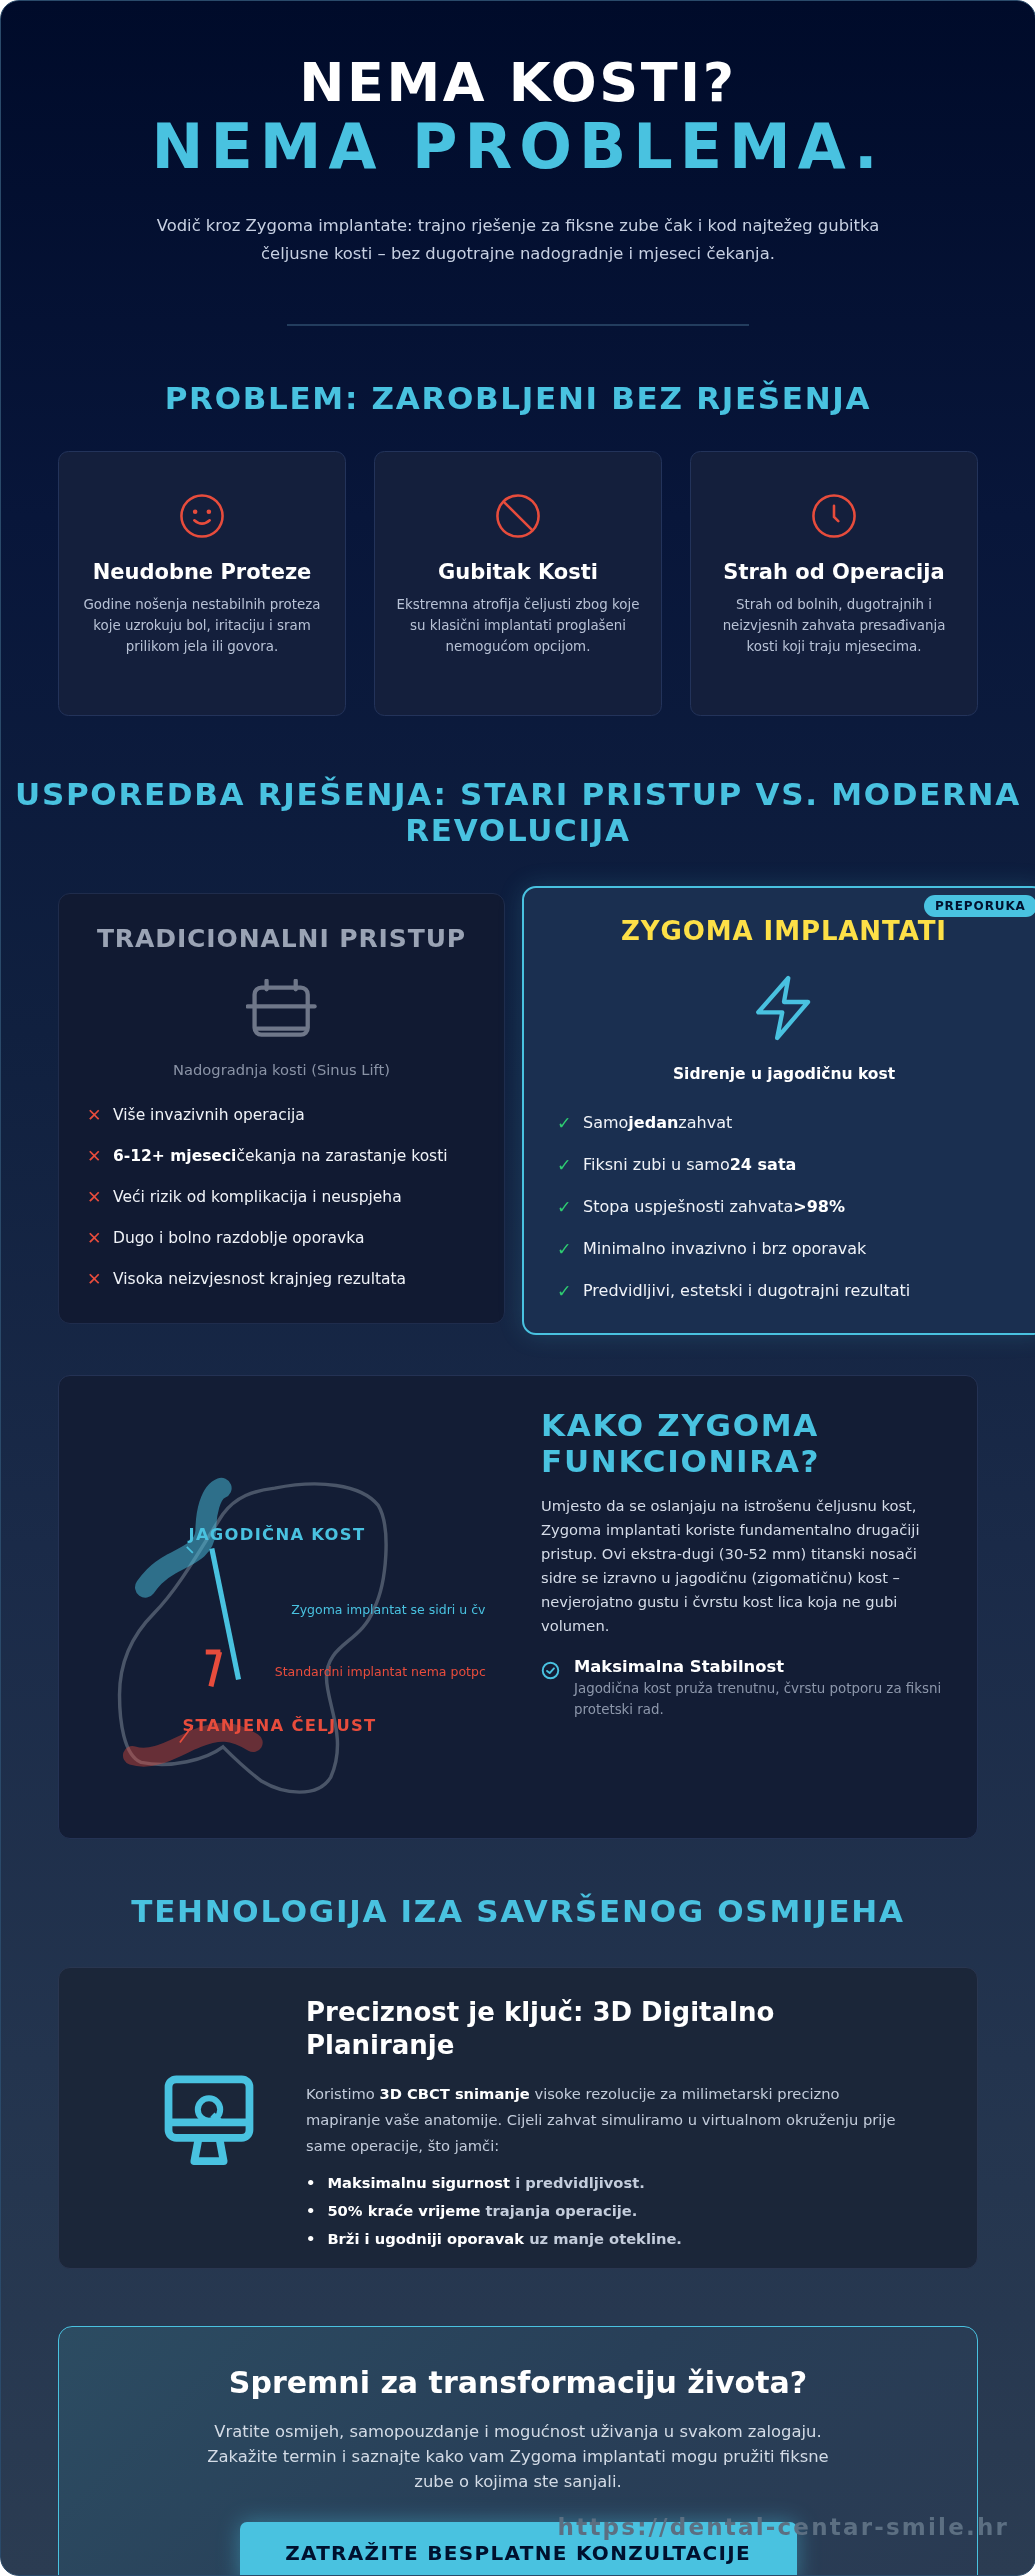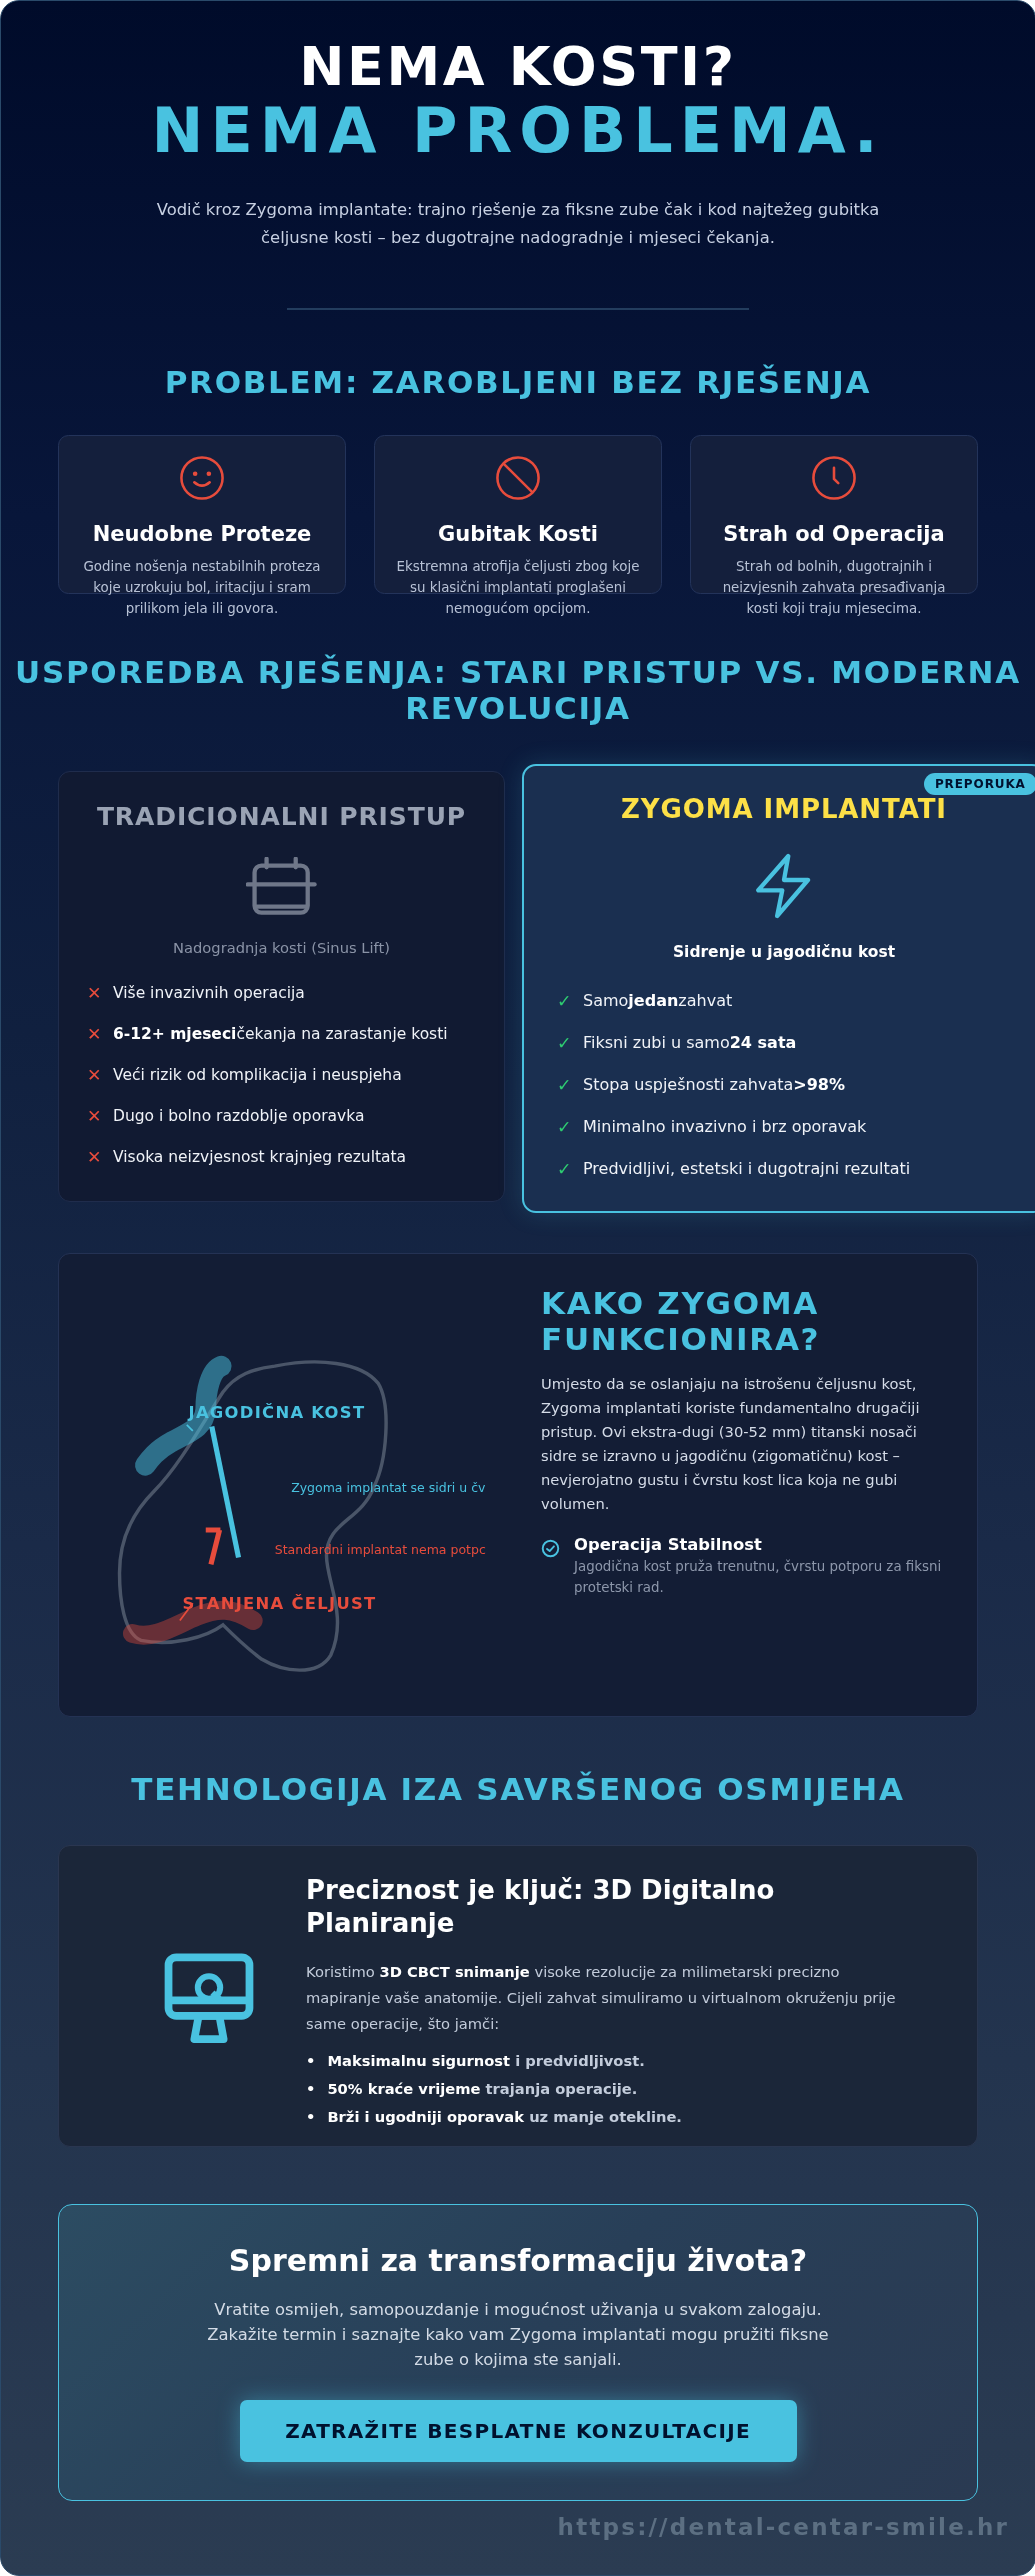--- a/index.html
+++ b/index.html
@@ -8,21 +8,21 @@
   .page {
     position: relative;
     width: 1036px;
     height: 2576px;
     border-radius: 19px;
     overflow: hidden;
     border: 1.7px solid #2a4a6a;
     background: linear-gradient(180deg, #000b2a 0%, #08163a 20%, #10203f 40%, #1a2a48 60%, #23344e 80%, #2b3c52 100%);
   }
   
-  .hero { text-align: center; padding-top: 36px; }
+  .hero { text-align: center; padding-top: 52px; }
   .hero h1 {
     font-family: "DejaVu Sans", sans-serif;
     font-weight: bold;
     font-size: 54px;
     letter-spacing: 2.6px;
     line-height: 59px;
     color: #ffffff;
   }
   .hero .accent {
     font-family: "DejaVu Sans", sans-serif;
@@ -57,26 +57,26 @@
 
   
   .problems-title { margin-top: 55px; }
   .problems {
     display: flex;
     gap: 28px;
     margin: 35px 57px 0;
   }
   .problem-card {
     flex: 1;
-    height: 159px;
+    height: 265px;
     background: #141f3c;
     border: 0.9px solid #23335a;
     border-radius: 10.4px;
     text-align: center;
-    padding-top: 18px;
+    padding-top: 40px;
   }
   .problem-card svg { width: 48px; height: 48px; }
   .problem-card h3 {
     margin-top: 17.3px;
     font-size: 21px;
     font-weight: bold;
     color: #ffffff;
   }
   .problem-card p {
     margin: 10.4px auto 0;
@@ -396,21 +396,21 @@
       <h2>KAKO ZYGOMA FUNKCIONIRA?</h2>
       <p class="desc">Umjesto da se oslanjaju na istrošenu čeljusnu kost, Zygoma implantati koriste fundamentalno drugačiji pristup. Ovi ekstra-dugi (30-52 mm) titanski nosači sidre se izravno u jagodičnu (zigomatičnu) kost – nevjerojatno gustu i čvrstu kost lica koja ne gubi volumen.</p>
       <div class="feature">
         <div class="ficon">
           <svg width="19" height="19" viewBox="0 0 22 22" fill="none" stroke="#49c2e0" stroke-width="2.2" stroke-linecap="round" stroke-linejoin="round">
             <circle cx="11" cy="11" r="9"></circle>
               <path d="M7 11.5 L10 14 L15 8.5"></path>
           </svg>
         </div>
         <div>
-          <h4>Operacija Stabilnost</h4>
+          <h4>Maksimalna Stabilnost</h4>
           <p>Jagodična kost pruža trenutnu, čvrstu potporu za fiksni protetski rad.</p>
         </div>
       </div>
     </div>
   </div>
 
   <h2 class="section-title tech-title">TEHNOLOGIJA IZA SAVRŠENOG OSMIJEHA</h2>
   <div class="tech">
     <div class="ticon">
       <svg width="90" height="93" viewBox="0 0 104 108" fill="none" stroke="#49c2e0" stroke-width="9" stroke-linejoin="round">

